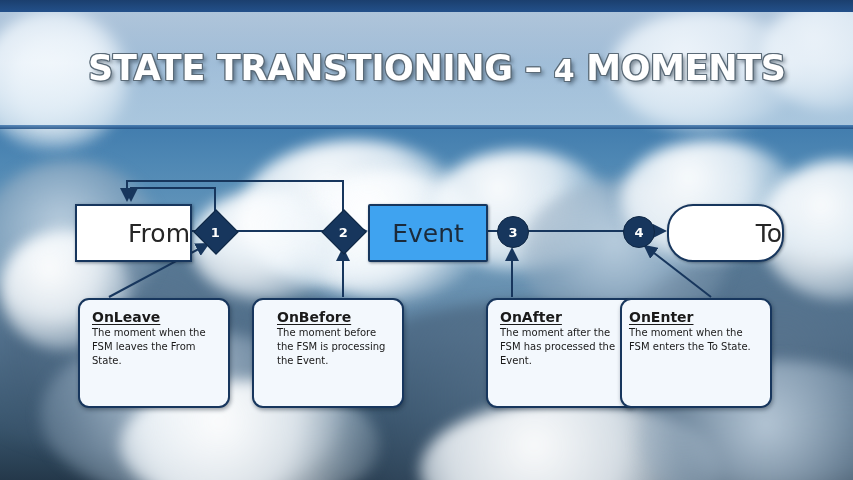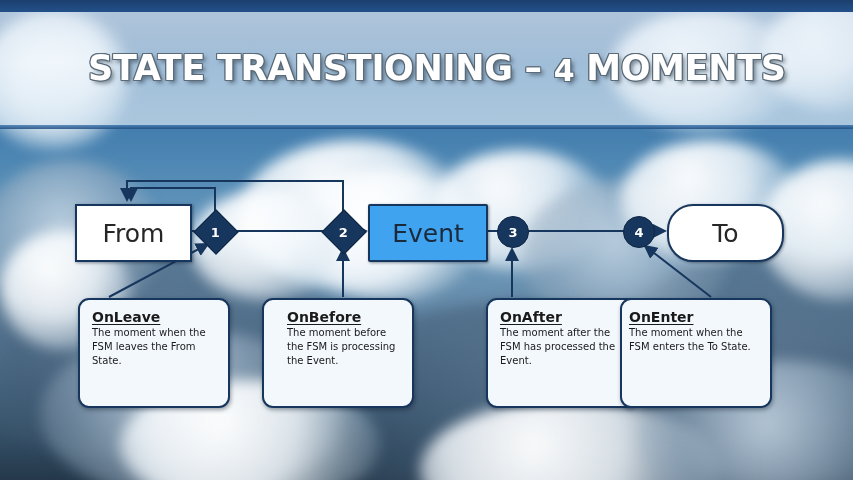--- a/index.html
+++ b/index.html
@@ -45,21 +45,21 @@
       3px 3px 4px rgba(30,45,60,.55);
     font-family:"DejaVu Sans","Liberation Sans",sans-serif;
   }
   .title .num{font-size:30px;vertical-align:-1px;}
 
   
   .svg-layer{position:absolute;left:0;top:0;width:853px;height:480px;}
 
   .node-box{
     position:absolute;background:#ffffff;border:2px solid #17365d;
-    display:flex;align-items:center;justify-content:center;
+    display:flex;align-items:center;justify-content:flex-end;
     color:#262626;font-size:25px;
     font-family:"DejaVu Sans","Liberation Sans",sans-serif;
     box-shadow:1px 1px 3px rgba(10,25,40,.45);
   }
   #from-box{left:75px;top:204px;width:113px;height:54px;}
   #to-box{left:667px;top:204px;width:113px;height:54px;border-radius:26px;}
   #event-box{
     left:368px;top:204px;width:116px;height:54px;border-radius:2px;
     background:#3fa3f0;border:2px solid #17365d;
     display:flex;align-items:center;justify-content:center;
@@ -92,21 +92,21 @@
   .callout .ct{
     display:inline-block;font-weight:bold;font-size:14px;color:#1a1a1a;
     text-decoration:underline;text-underline-offset:2px;margin-bottom:1px;
     font-family:"DejaVu Sans","Liberation Sans",sans-serif;
   }
   .callout .cb{
     font-size:10px;line-height:1.42;color:#1a1a1a;
     font-family:"DejaVu Sans","Liberation Sans",sans-serif;
   }
   #c1{left:78px;top:298px;}
-  #c2{left:262px;top:298px;padding-left:23px;}
+  #c2{left:252px;top:298px;padding-left:23px;}
   #c3{left:444px;top:298px;margin-left:42px;}
   #c4{left:620px;top:298px;padding-left:7px;}
 </style>
 </head>
 <body>
 
 <div id="slide">
 
   <div class="bg">
     <div class="sky"></div>

